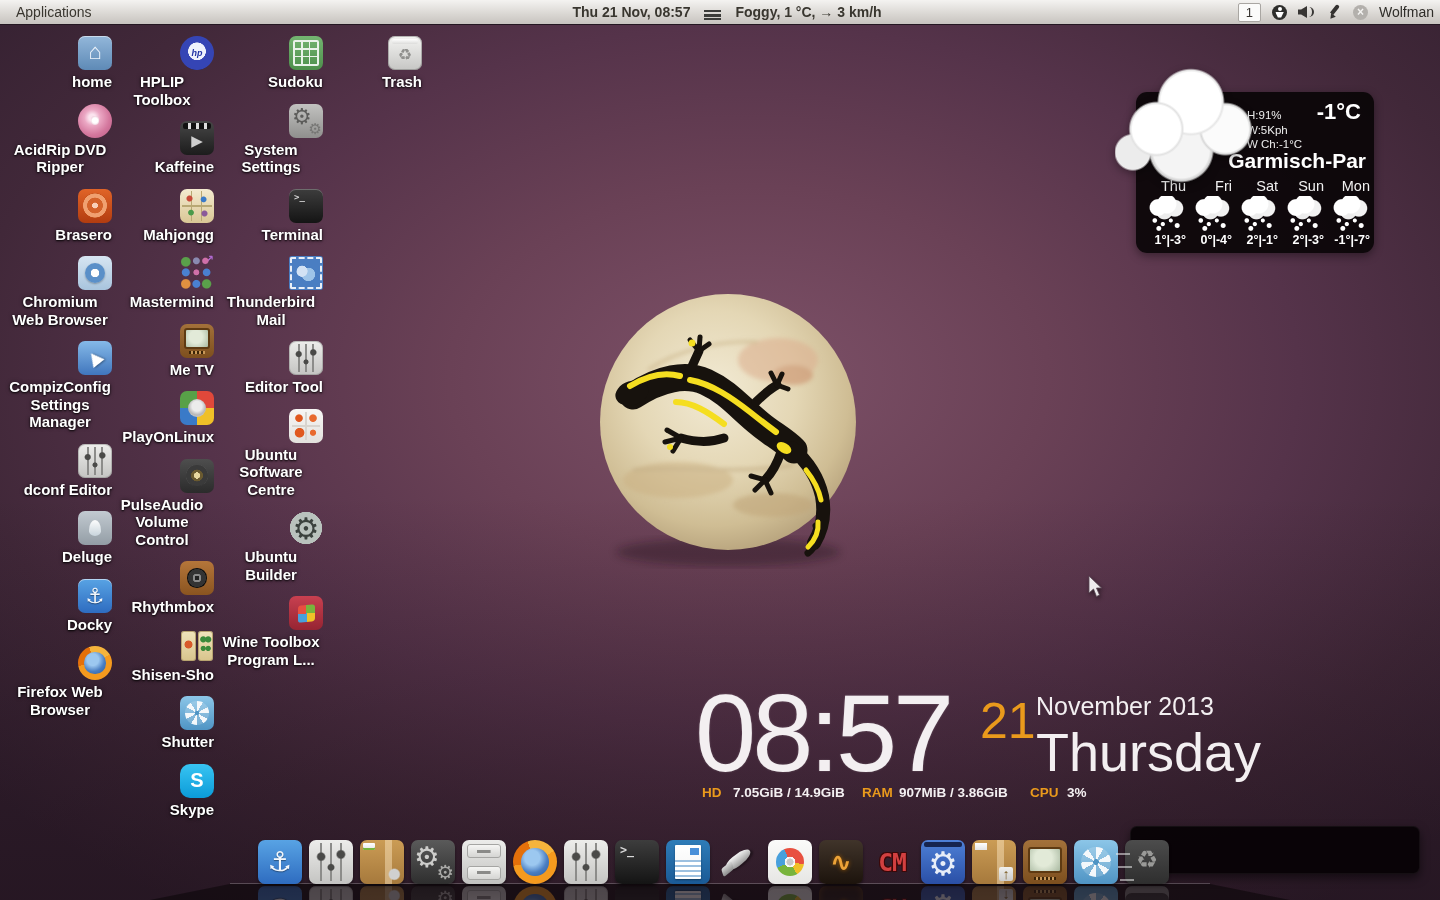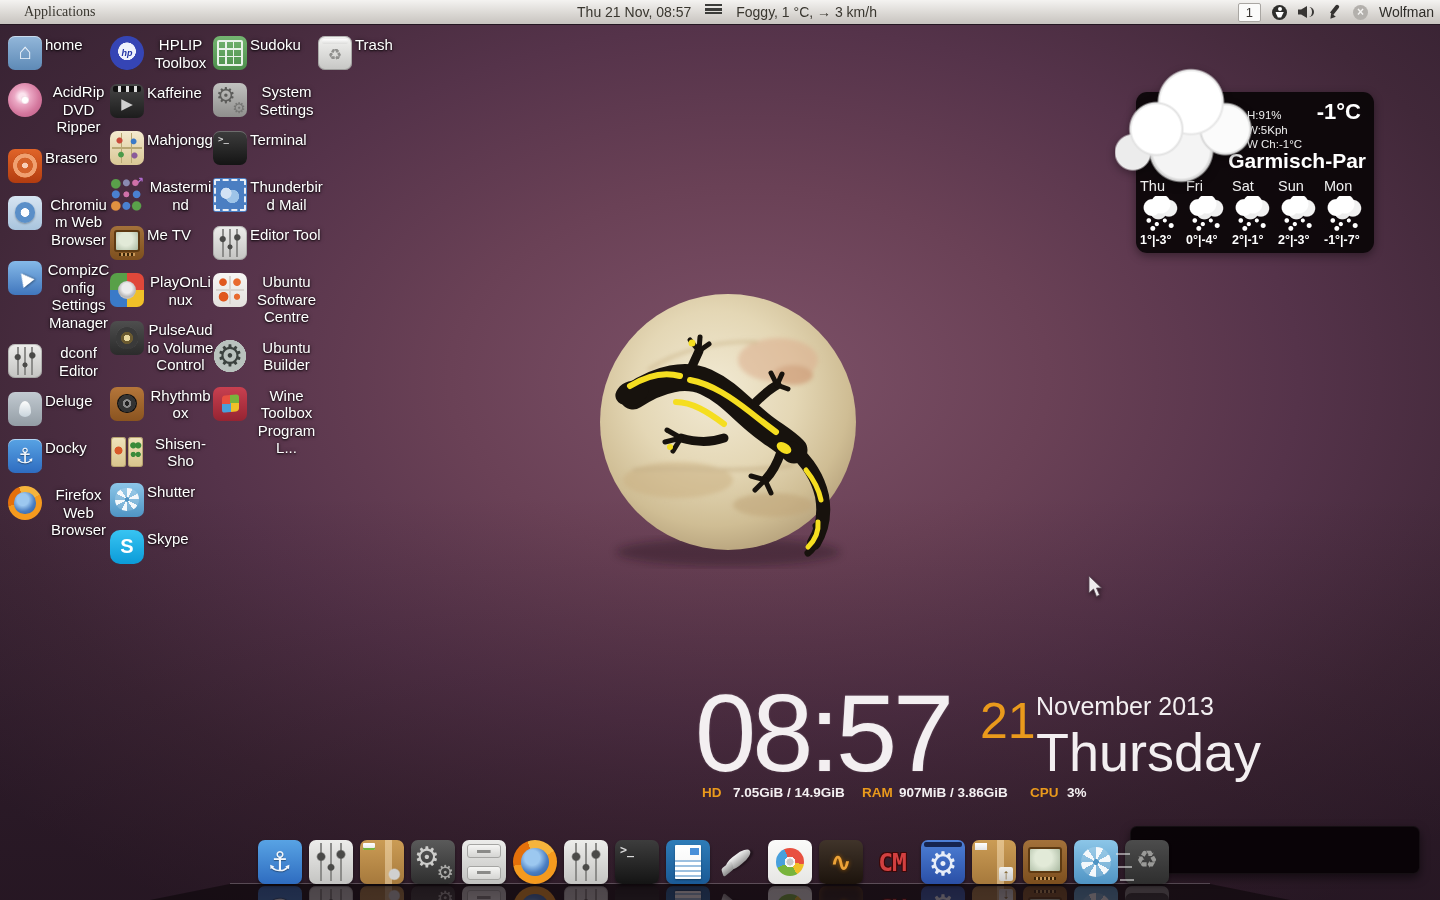--- a/index.html
+++ b/index.html
@@ -6,43 +6,43 @@
     font-family:"Liberation Sans","DejaVu Sans",sans-serif;}
   .desktop{position:relative;width:1440px;height:900px;overflow:hidden;
     background:
       linear-gradient(180deg, rgba(0,0,0,0) 55%, rgba(18,8,14,.38) 100%),
       radial-gradient(1000px 640px at 52% 42%, #7d5168 0%, #6a4156 30%, #55334a 55%, #412839 78%, #332030 100%);}
   
   .topbar{position:absolute;left:0;top:0;width:1440px;height:24px;z-index:20;
     background:linear-gradient(#f4f3f1,#d9d6d2 60%,#c7c3bf);
     border-bottom:1px solid #241722;display:flex;align-items:center;
     font-size:14px;color:#39362f;}
-  .tb-apps{padding:0 24px;height:100%;display:flex;align-items:center;cursor:default;font-family:Liberation Serif, serif;}
-  .tb-center{position:absolute;left:14px;right:0;display:flex;justify-content:center;align-items:flex-start;gap:14px;pointer-events:none;}
+  .tb-apps{padding:0 16px;height:100%;display:flex;align-items:center;cursor:default;}
+  .tb-center{position:absolute;left:14px;right:0;display:flex;justify-content:center;align-items:flex-end;gap:14px;pointer-events:none;font-weight:bold;}
   .tb-center span{pointer-events:auto;}
   .tb-fog{width:17px;height:10px;background:linear-gradient(#3c3c3a 0 2px,transparent 2px 4px,#3c3c3a 4px 7px,transparent 7px 8px,#3c3c3a 8px 10px);}
   .tb-right{position:absolute;right:6px;display:flex;align-items:center;gap:11px;}
   .tb-ws{background:#fbfbfa;border:1px solid #a9a6a2;border-radius:2px;padding:0 7px;font-size:13px;line-height:17px;color:#3a3733;}
   .a11y{width:15px;height:15px;border-radius:50%;background:#2e2e2c;position:relative;}
   .a11y::before{content:"";position:absolute;top:2px;left:50%;transform:translateX(-50%);width:4px;height:4px;border-radius:50%;background:#fff;}
   .a11y::after{content:"";position:absolute;top:7px;left:50%;transform:translateX(-50%);width:9px;height:6px;background:#fff;clip-path:polygon(0 0,100% 0,68% 100%,32% 100%);}
   .tb-volume{width:17px;height:14px;position:relative;}
   .tb-volume::before{content:"";position:absolute;left:0;top:1px;width:9px;height:12px;background:#383634;clip-path:polygon(0 30%,35% 30%,100% 0,100% 100%,35% 70%,0 70%);}
   .tb-volume::after{content:"";position:absolute;right:1px;top:2px;width:5px;height:10px;border-right:2px solid #383634;border-radius:0 10px 10px 0;box-shadow:-3px 0 0 -1px #383634;}
   .tb-pen{width:16px;height:16px;position:relative;}
   .tb-pen::before{content:"";position:absolute;left:7px;top:0;width:4px;height:11px;background:#343230;transform:rotate(38deg);border-radius:2px 2px 0 0;}
   .tb-pen::after{content:"";position:absolute;left:2px;top:10px;border:3px solid transparent;border-top:5px solid #343230;transform:rotate(38deg);}
   .user-x{width:15px;height:15px;border-radius:50%;background:#b3b0ac;position:relative;}
   .user-x::after{content:"\00d7";position:absolute;inset:0;display:flex;align-items:center;justify-content:center;color:#f4f3f1;font-size:12px;font-weight:bold;}
   .tb-user{font-size:14px;color:#2f2d29;}
   
   .d-col{position:absolute;top:36px;width:104px;display:flex;flex-direction:column;z-index:3;}
   .d-col[data-col="0"]{left:8px;} .d-col[data-col="1"]{left:110px;}
   .d-col[data-col="2"]{left:213px;width:110px;} .d-col[data-col="3"]{left:318px;}
-  .d-item{display:flex;align-items:flex-start;gap:3px;margin-bottom:13px;cursor:default;}
+  .d-item{display:flex;flex-direction:column;align-items:flex-end;gap:3px;margin-bottom:13px;cursor:default;font-weight:bold;}
   .d-label{font-size:15px;line-height:17.5px;color:#fff;text-align:center;
     text-shadow:0 1px 2px rgba(0,0,0,.9),0 0 4px rgba(0,0,0,.55);word-break:break-word;max-width:104px;}
   
   .ic{position:relative;width:34px;height:34px;border-radius:7px;display:flex;
     align-items:center;justify-content:center;flex:none;font-size:20px;}
   .ic-home-folder{background:linear-gradient(#93b7da,#5e8ab6);box-shadow:inset 0 1px rgba(255,255,255,.5);}
   .ic-home-folder::after{content:"\2302";color:#eef4fb;font-size:1.1em;margin-top:-2px;}
   .ic-hplip{border-radius:50%;background:radial-gradient(circle at 50% 45%,#eef2fc 0 34%,#3545b5 36% 72%,#202f8a 74%);}
   .ic-hplip::after{content:"hp";font-style:italic;font-weight:bold;font-size:.45em;color:#2335a5;}
   .ic-sudoku{background:linear-gradient(#74b571,#4d8f4b);}
@@ -202,21 +202,21 @@
     filter:drop-shadow(0 3px 4px rgba(0,0,0,.35));
     background:radial-gradient(circle at 30% 55%,#ffffff 0 24px,#e2e2e2 26px,transparent 28px),
     radial-gradient(circle at 55% 33%,#ffffff 0 30px,#e6e6e6 32px,transparent 34px),
     radial-gradient(circle at 80% 55%,#fbfbfb 0 23px,#d8d8d8 25px,transparent 27px),
     radial-gradient(circle at 48% 72%,#f4f4f4 0 28px,#cfcfcf 31px,transparent 33px),
     radial-gradient(circle at 13% 74%,#ececec 0 17px,transparent 19px);}
   .w-stats{position:absolute;left:111px;top:16px;font-size:11.5px;line-height:14.5px;color:#eee;}
   .w-temp{position:absolute;right:13px;top:7px;font-size:22px;font-weight:bold;color:#fff;}
   .w-loc{position:absolute;right:8px;top:57px;font-size:21px;font-weight:bold;color:#fff;}
   .w-forecast{position:absolute;left:4px;right:4px;top:86px;display:flex;}
-  .w-day{flex:1;display:flex;flex-direction:column;align-items:flex-start;}
+  .w-day{flex:1;display:flex;flex-direction:column;align-items:flex-end;}
   .w-day-name{font-size:14.5px;color:#f0f0f0;}
   .w-snow{width:40px;height:36px;margin-top:2px;
     background:radial-gradient(circle at 30% 32%,#fff 21%,transparent 24%),
     radial-gradient(circle at 52% 22%,#fff 26%,transparent 29%),
     radial-gradient(circle at 72% 34%,#f2f2f2 21%,transparent 24%),
     radial-gradient(circle at 46% 42%,#ececec 26%,transparent 29%),
     radial-gradient(circle at 22% 68%,#fff 4.5%,transparent 7%),
     radial-gradient(circle at 42% 78%,#fff 4.5%,transparent 7%),
     radial-gradient(circle at 62% 68%,#fff 4.5%,transparent 7%),
     radial-gradient(circle at 78% 82%,#fff 4.5%,transparent 7%),

